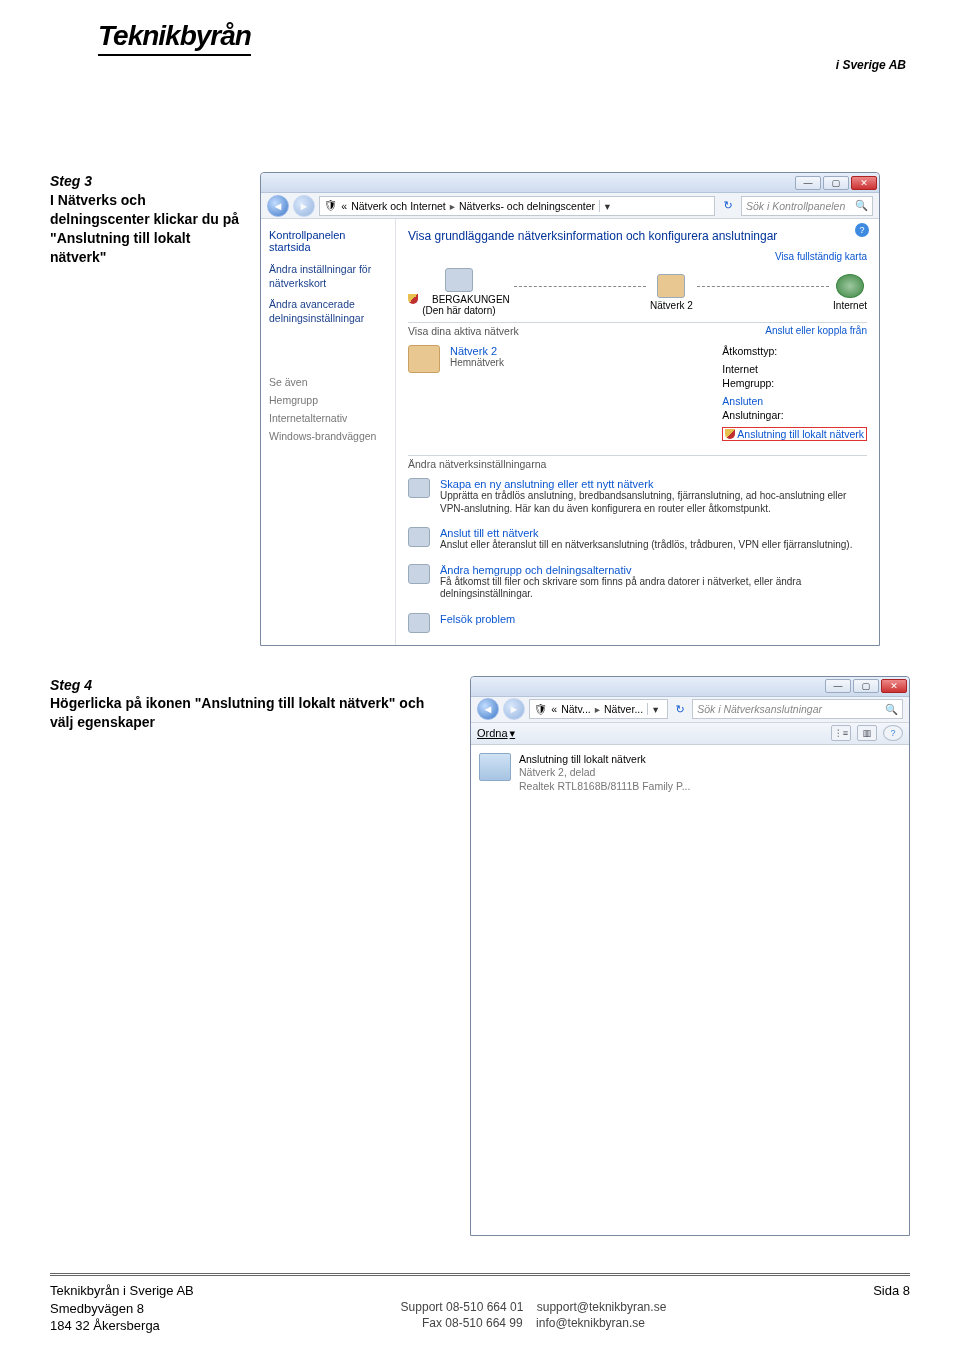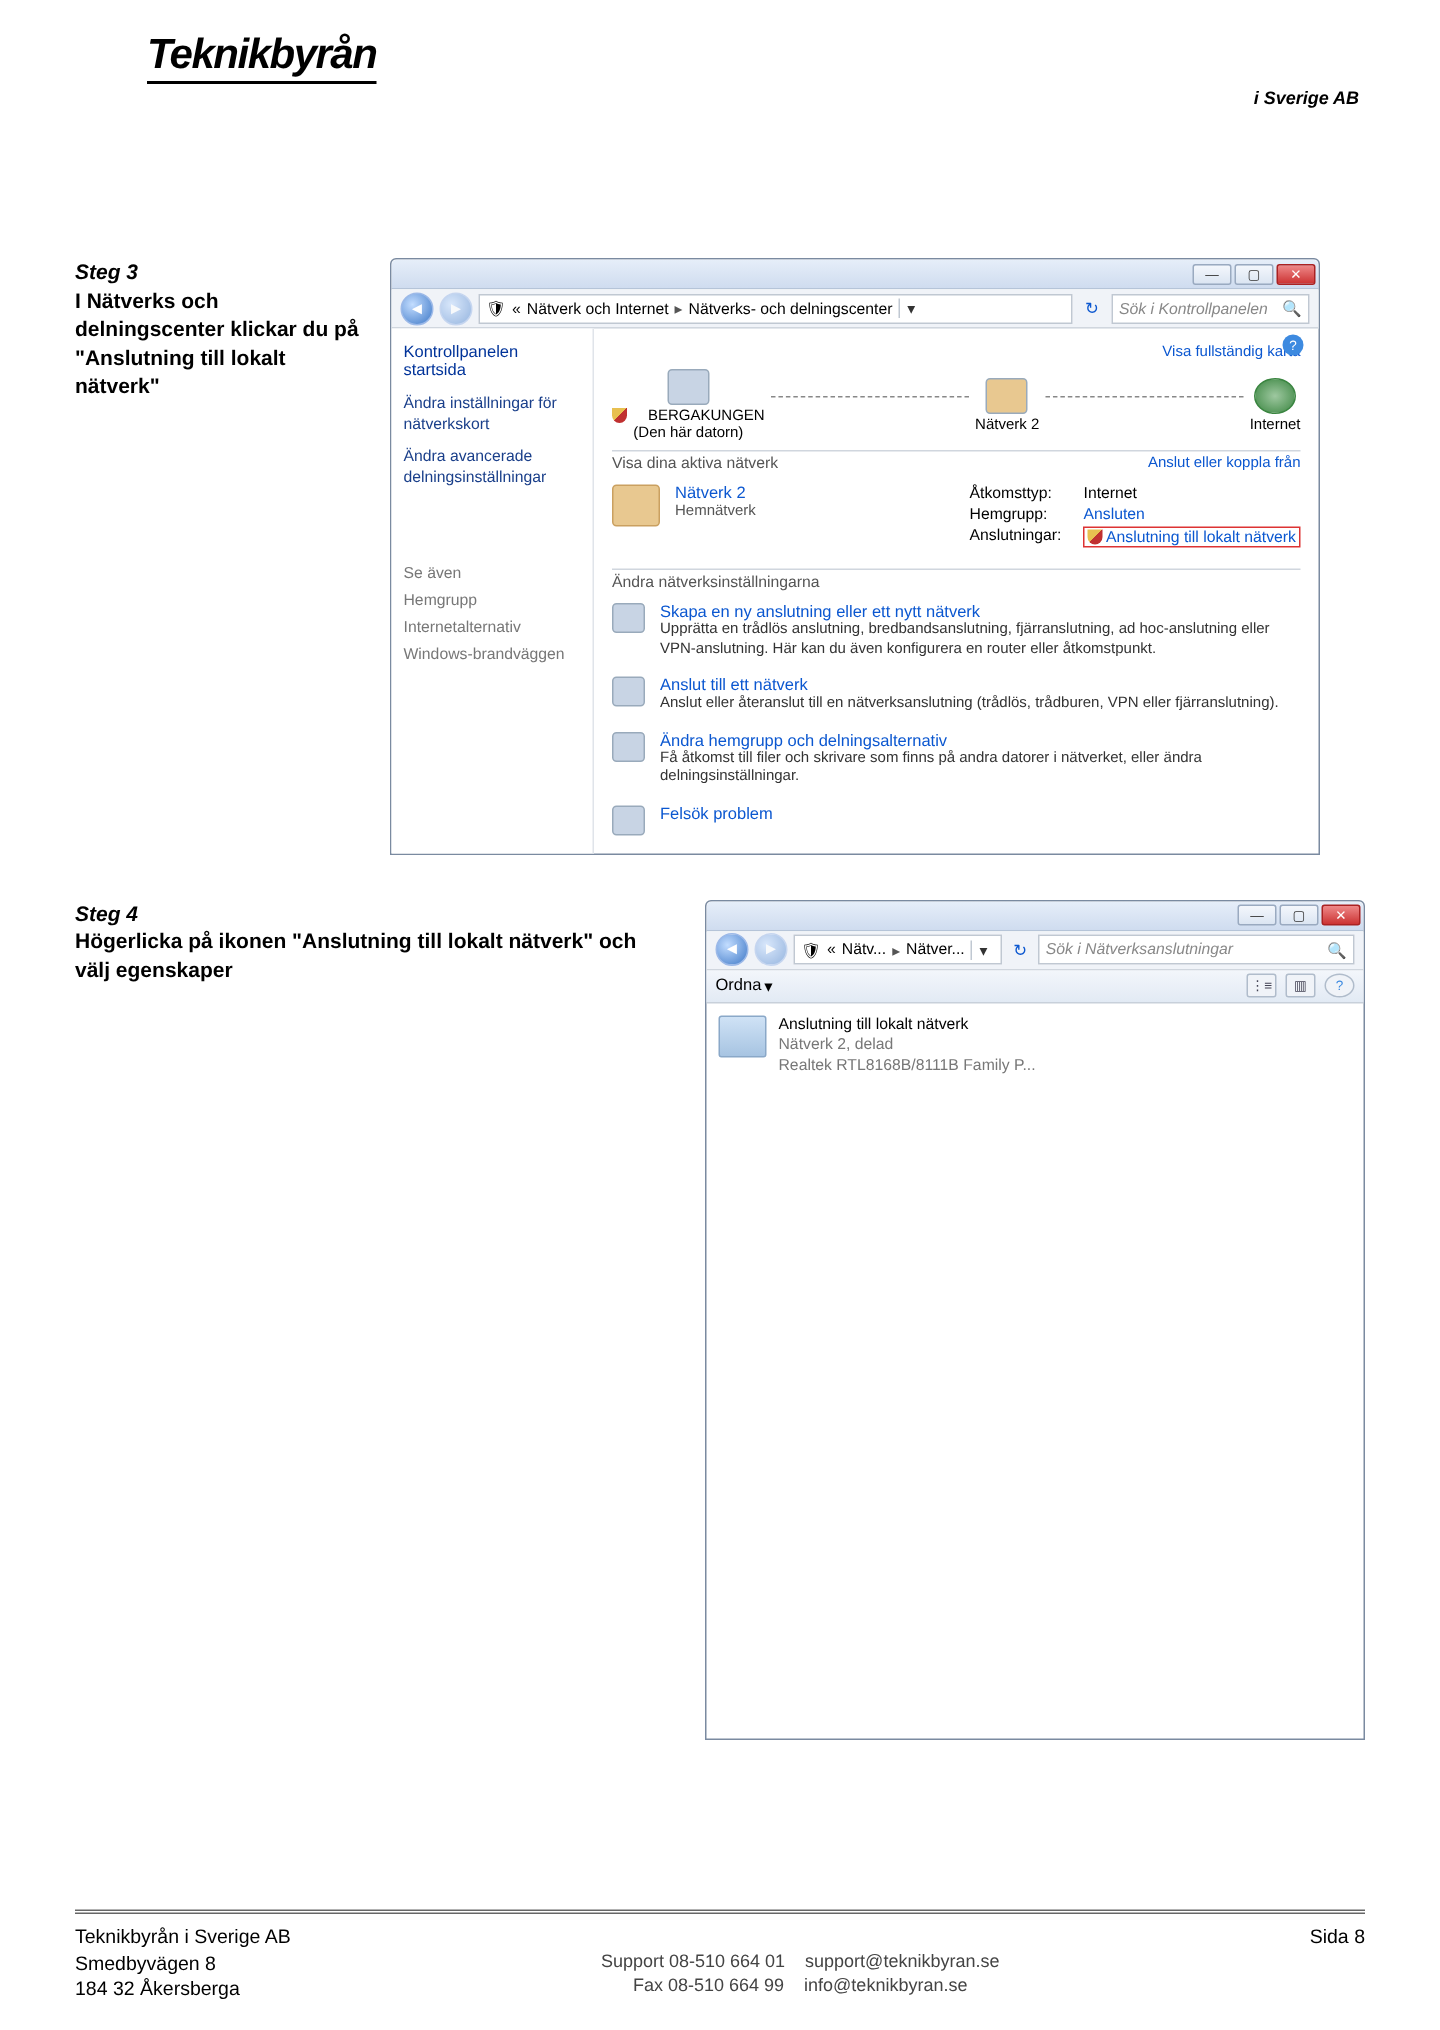--- a/index.html
+++ b/index.html
@@ -51,35 +51,35 @@
 
   .section-label { color: #555; font-size: 10.5px; padding: 2px 0; border-top: 1px solid #d0d6de; margin-top: 6px; display: flex; justify-content: space-between; }
   .section-label a { color: #0b57d0; font-size: 10px; }
 
   .active-net { display: flex; align-items: flex-start; gap: 10px; padding: 6px 0; }
   .active-net .ico { width: 32px; height: 28px; background: #e8c890; border: 1px solid #caa060; border-radius: 3px; }
   .active-net .lbl { font-size: 11px; }
   .active-net .lbl .name { color: #0b57d0; }
   .active-net .lbl .type { color: #555; font-size: 10px; }
   .net-details { margin-left: auto; font-size: 10.5px; }
-  .net-details .row { display: flex; gap: 6px; margin-bottom: 2px; }
+  .net-details .row { display: flex; gap: 6px; margin-bottom: 2px; flex-direction: column; }
   .net-details .key { width: 70px; }
   .net-details .val { color: #0b57d0; }
   .highlight-box { border: 1px solid #d33; padding: 0 2px; display: inline-flex; align-items: center; gap: 2px; }
   .shield { width: 10px; height: 10px; background: linear-gradient(135deg, #e8c050 50%, #c03030 50%); border-radius: 0 0 50% 50%; display: inline-block; }
 
   .action-item { display: flex; gap: 10px; padding: 6px 0; }
   .action-item .aico { width: 22px; height: 20px; background: #c8d4e4; border: 1px solid #9ab; border-radius: 3px; flex-shrink: 0; }
   .action-item .atitle { color: #0b57d0; font-size: 11px; }
   .action-item .adesc { color: #333; font-size: 10px; line-height: 1.25; }
 
   
   .win2 { width: 450px; height: 560px; }
   .win2 .toolbar { height: 22px; background: linear-gradient(#f3f6fb, #e2eaf4); border-bottom: 1px solid #c8d0da; display: flex; align-items: center; padding: 0 6px; gap: 6px; font-size: 11px; }
-  .win2 .toolbar .ordna { display: flex; align-items: center; gap: 2px; color: #000; }
+  .win2 .toolbar .ordna { display: flex; align-items: center; gap: 2px; color: #000; text-decoration: underline; }
   .win2 .toolbar .spacer { flex: 1; }
   .win2 .toolbar .vbtn { width: 20px; height: 16px; border: 1px solid #b0bccb; border-radius: 2px; background: #f0f3f8; font-size: 9px; text-align: center; line-height: 14px; color: #445; }
   .win2 .content { padding: 8px; }
   .conn-item { display: flex; gap: 8px; }
   .conn-ico { width: 32px; height: 28px; background: linear-gradient(#cfe2f5, #a7c4e2); border: 1px solid #8aa8c8; border-radius: 2px; flex-shrink: 0; }
   .conn-txt { font-size: 10.5px; line-height: 1.3; }
   .conn-txt .t1 { color: #000; }
   .conn-txt .t2 { color: #777; }
 
   
@@ -133,20 +133,23 @@
           <div class="link">Ändra avancerade delningsinställningar</div>
           <div class="sub">
             <div>Se även</div>
             <div>Hemgrupp</div>
             <div>Internetalternativ</div>
             <div>Windows-brandväggen</div>
           </div>
         </div>
         <div class="main">
           <div class="help-icon">?</div>
+          <div class="headline">
+            <span>Visa grundläggande nätverksinformation och konfigurera anslutningar</span>
+          </div>
           <div class="full-map"><a>Visa fullständig karta</a></div>
           <div class="netmap">
             <div class="netnode">
               <div class="netico"></div>
               <div style="display:flex;gap:14px;justify-content:center">
                   <span class="shield"></span>
                   <span>BERGAKUNGEN</span>
                 </div>
               <div>(Den här datorn)</div>
             </div>

